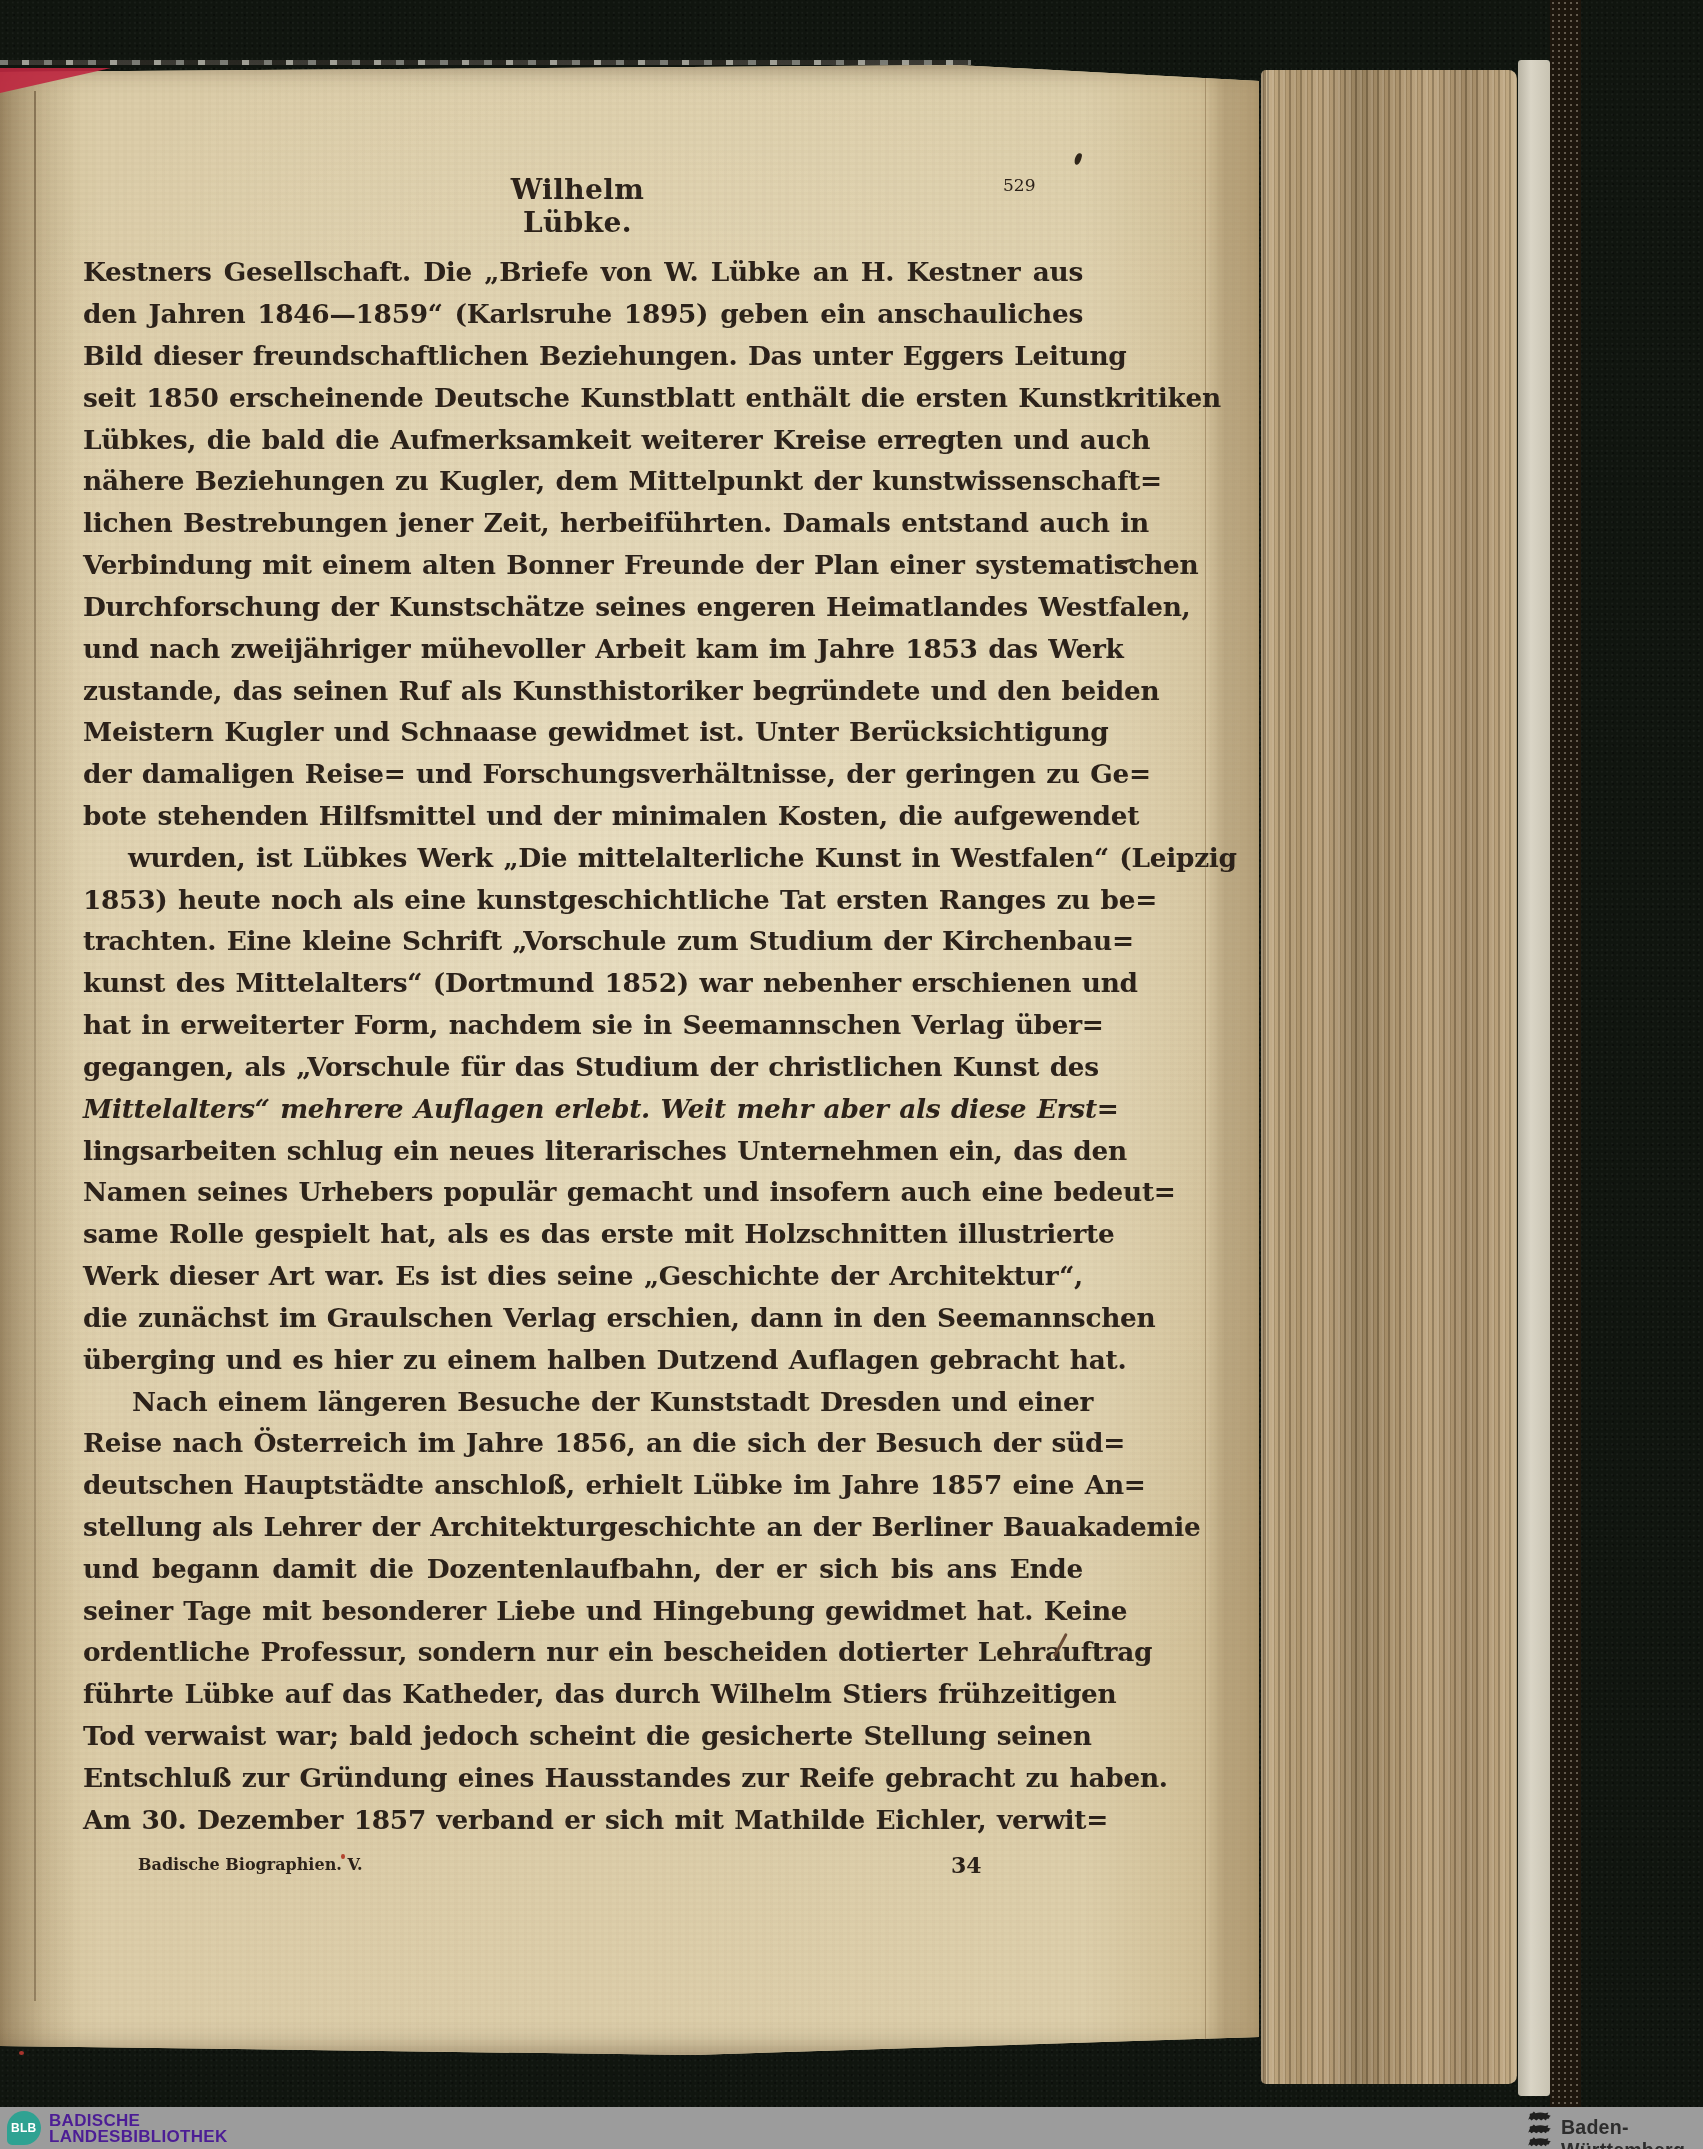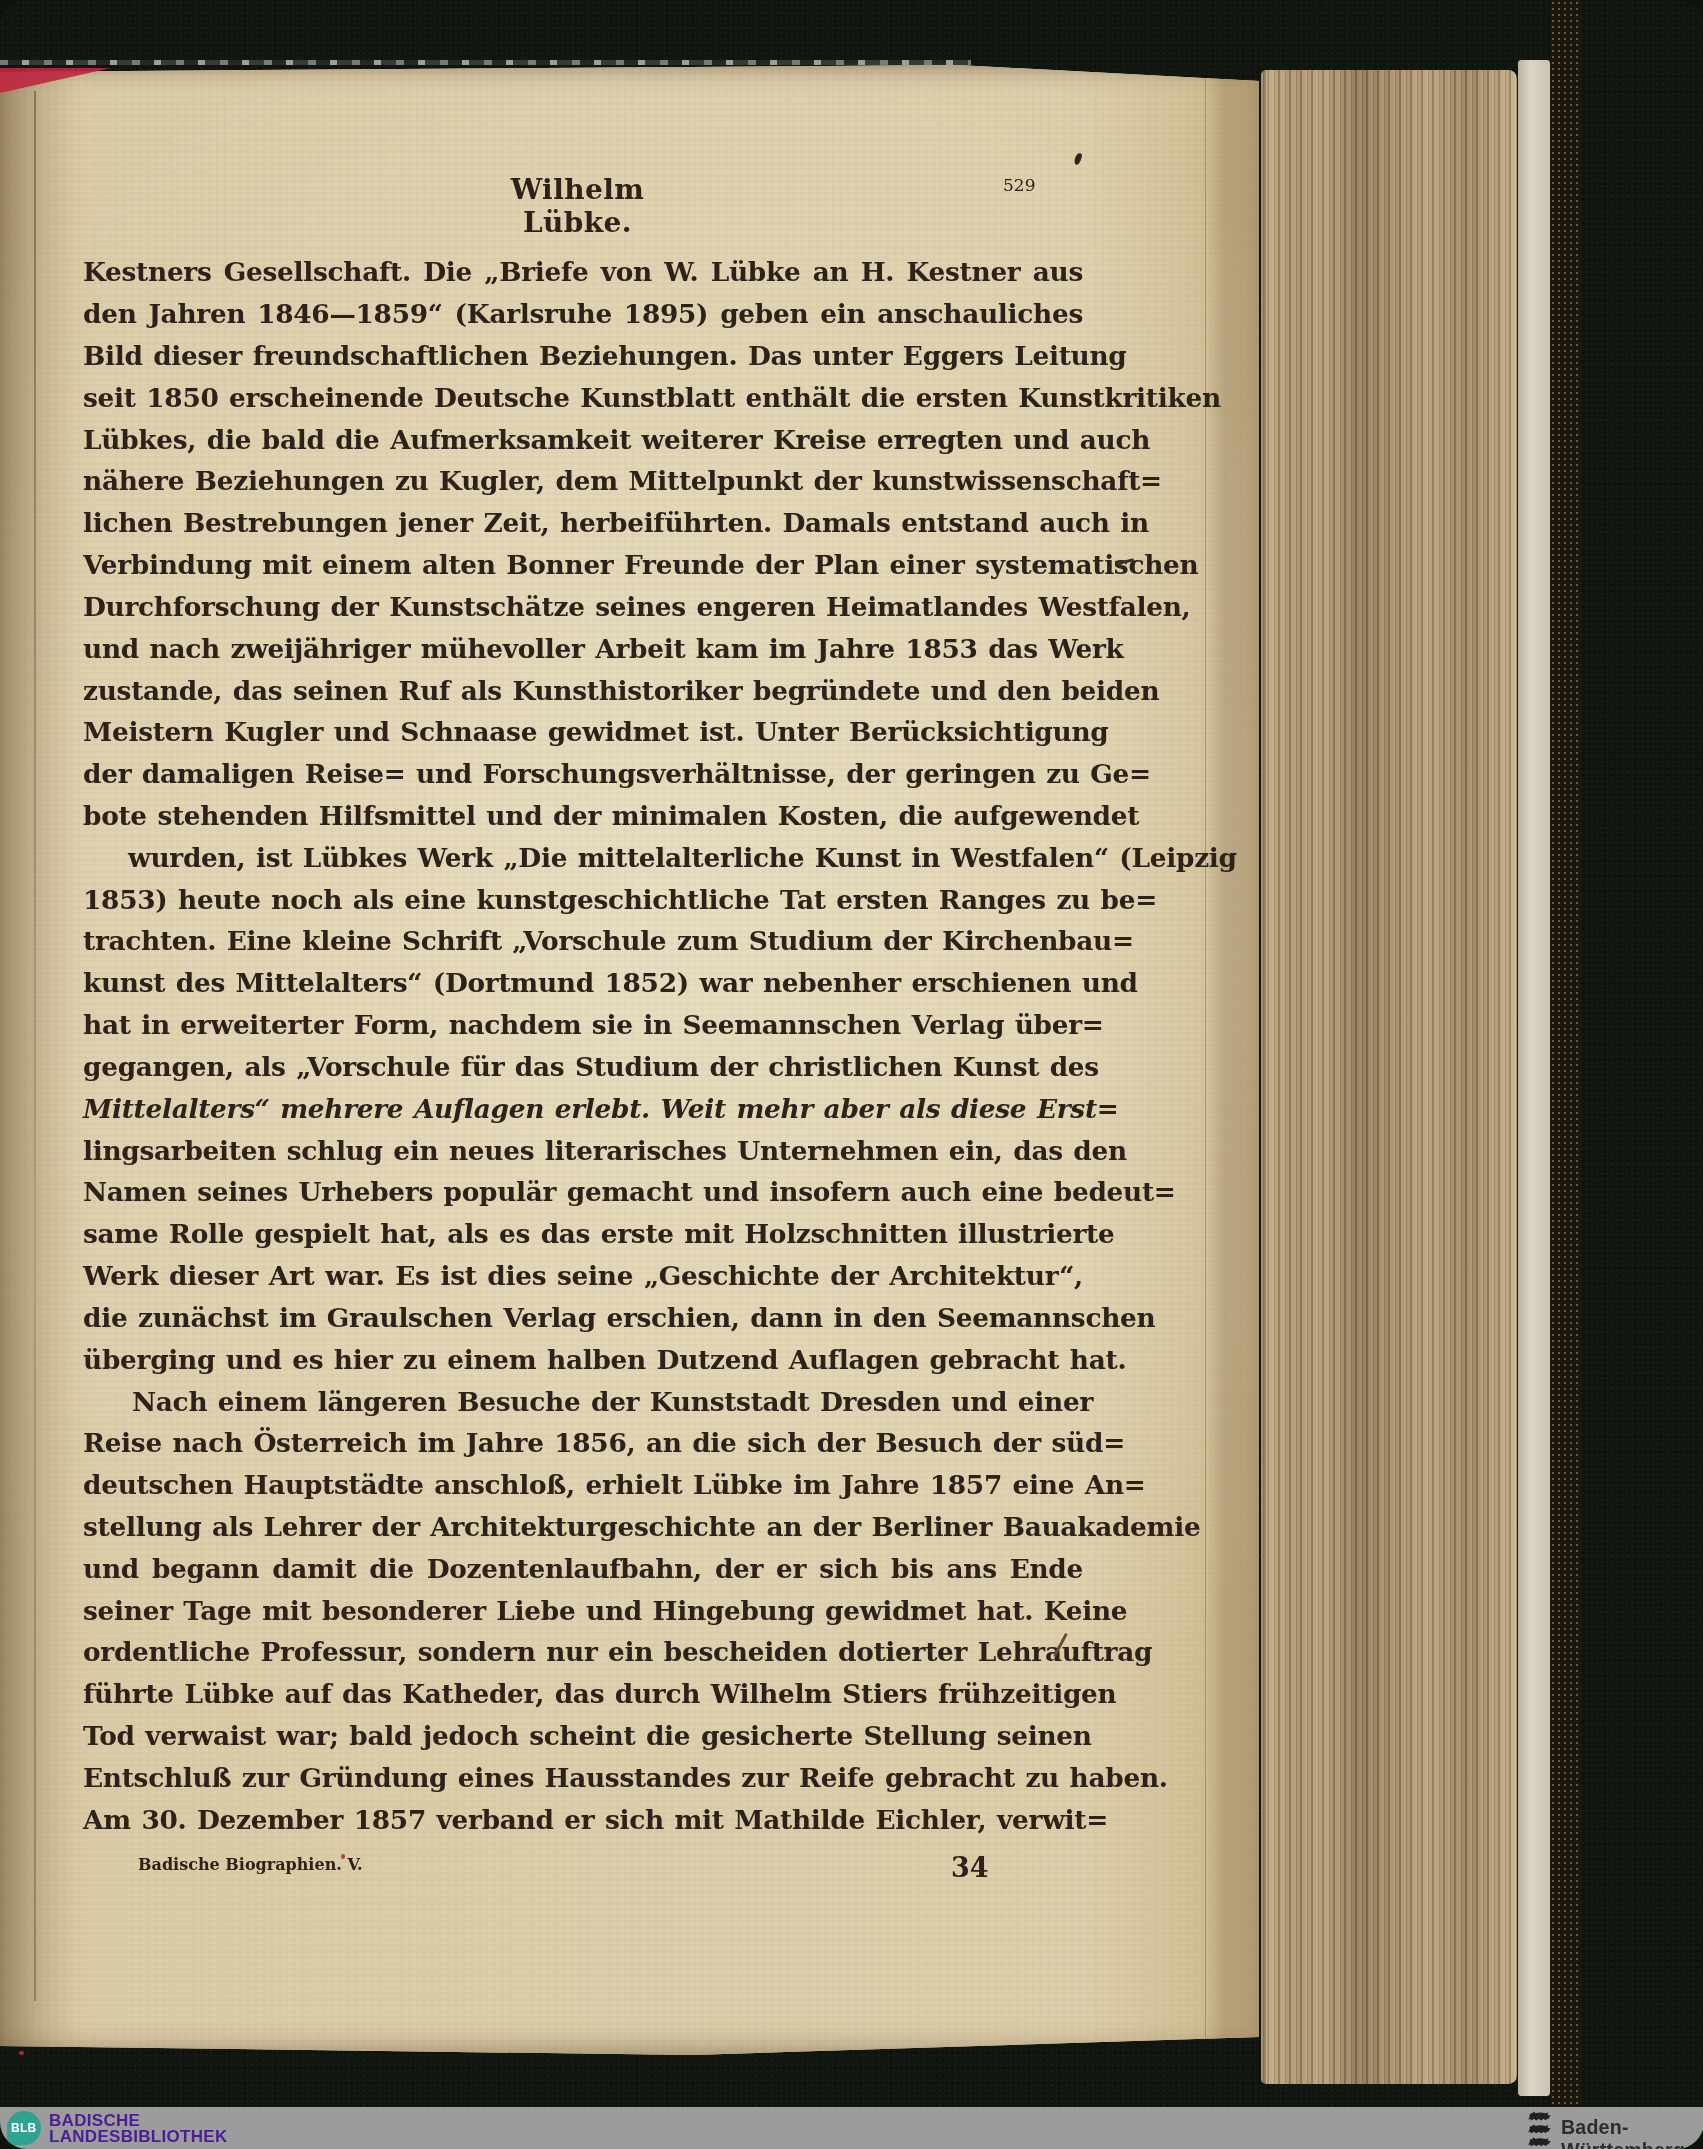--- a/index.html
+++ b/index.html
@@ -1,17 +1,17 @@
 <!DOCTYPE html>
 <html style="font-size:13.6px"><head>
 <meta charset="utf-8">
 <style>
   html,body{margin:0;padding:0;background:#0e120d;}
   #stage{position:relative;width:1704px;height:2149px;overflow:hidden;
-         background:#10140e;font-family:"DejaVu Serif",serif;border-radius:27px;}
+         background:#10140e;font-family:"DejaVu Serif",serif;}
 
   
   .cover{position:absolute;inset:0;background:#10150f;
     background-image:
       radial-gradient(rgba(255,255,255,0.045) 0.9px, transparent 1.4px),
       radial-gradient(rgba(0,0,0,0.35) 0.9px, transparent 1.2px);
     background-size:5.1px 5.1px,7.7px 7.7px;background-position:0 0,2.6px 3.4px;}
 
   
   .fore-edge{position:absolute;left:1261px;top:70px;width:256px;height:2014px;
@@ -65,21 +65,21 @@
   .page-number{position:absolute;left:1003px;top:175px;width:60px;height:36px;
     font-size:17px;text-align:left;}
   .speck-1{position:absolute;left:1075px;top:153px;width:6px;height:12px;border-radius:60% 40% 60% 60%;
     background:#2f2519;transform:rotate(18deg);}
   #text-block{position:absolute;left:83px;top:0;width:1000px;}
   .line{position:absolute;left:0;width:1000px;height:42px;line-height:42px;
     font-size:26.4px;font-weight:600;letter-spacing:-0.3px;word-spacing:1.7px;
     text-align:justify;text-align-last:justify;white-space:nowrap;overflow:visible;}
   .line.indent{padding-left:49px;width:951px;}
   .footer-series{position:absolute;left:138px;top:1855px;font-size:16px;font-weight:600;letter-spacing:0;}
-  .footer-sig{position:absolute;left:951px;top:1852px;font-size:27px;font-weight:600;}
+  .footer-sig{position:absolute;left:951px;top:1852px;font-size:22px;font-weight:600;}
   .speck-2{position:absolute;left:341px;top:1854px;width:4.3px;height:5.1px;background:#b2442f;border-radius:50%;}
 
   
   .margin-mark{position:absolute;left:1112px;top:555px;width:22px;height:17px;}
   .margin-mark i{position:absolute;background:#3d2f21;border-radius:1.7px;}
   .margin-mark i:nth-child(1){left:1.7px;top:7.7px;width:10.2px;height:2.6px;transform:rotate(40deg);}
   .margin-mark i:nth-child(2){left:6.8px;top:5.1px;width:14.5px;height:2.6px;transform:rotate(-14deg);}
   .scratch{position:absolute;left:1059px;top:1632px;width:2.6px;height:25.6px;background:#6b4a35;
     transform:rotate(28deg);border-radius:1.7px;}
 

